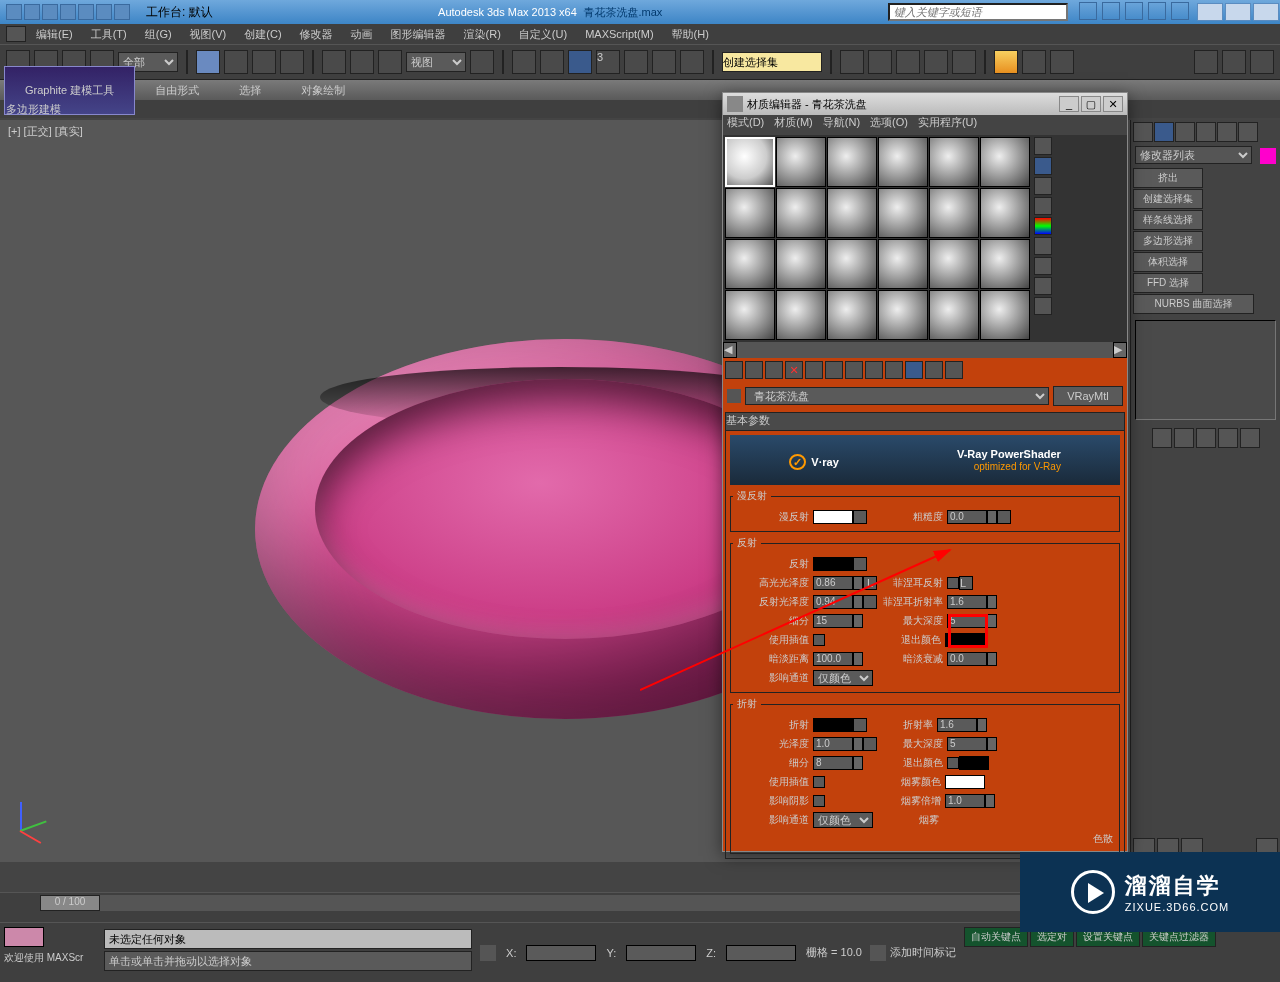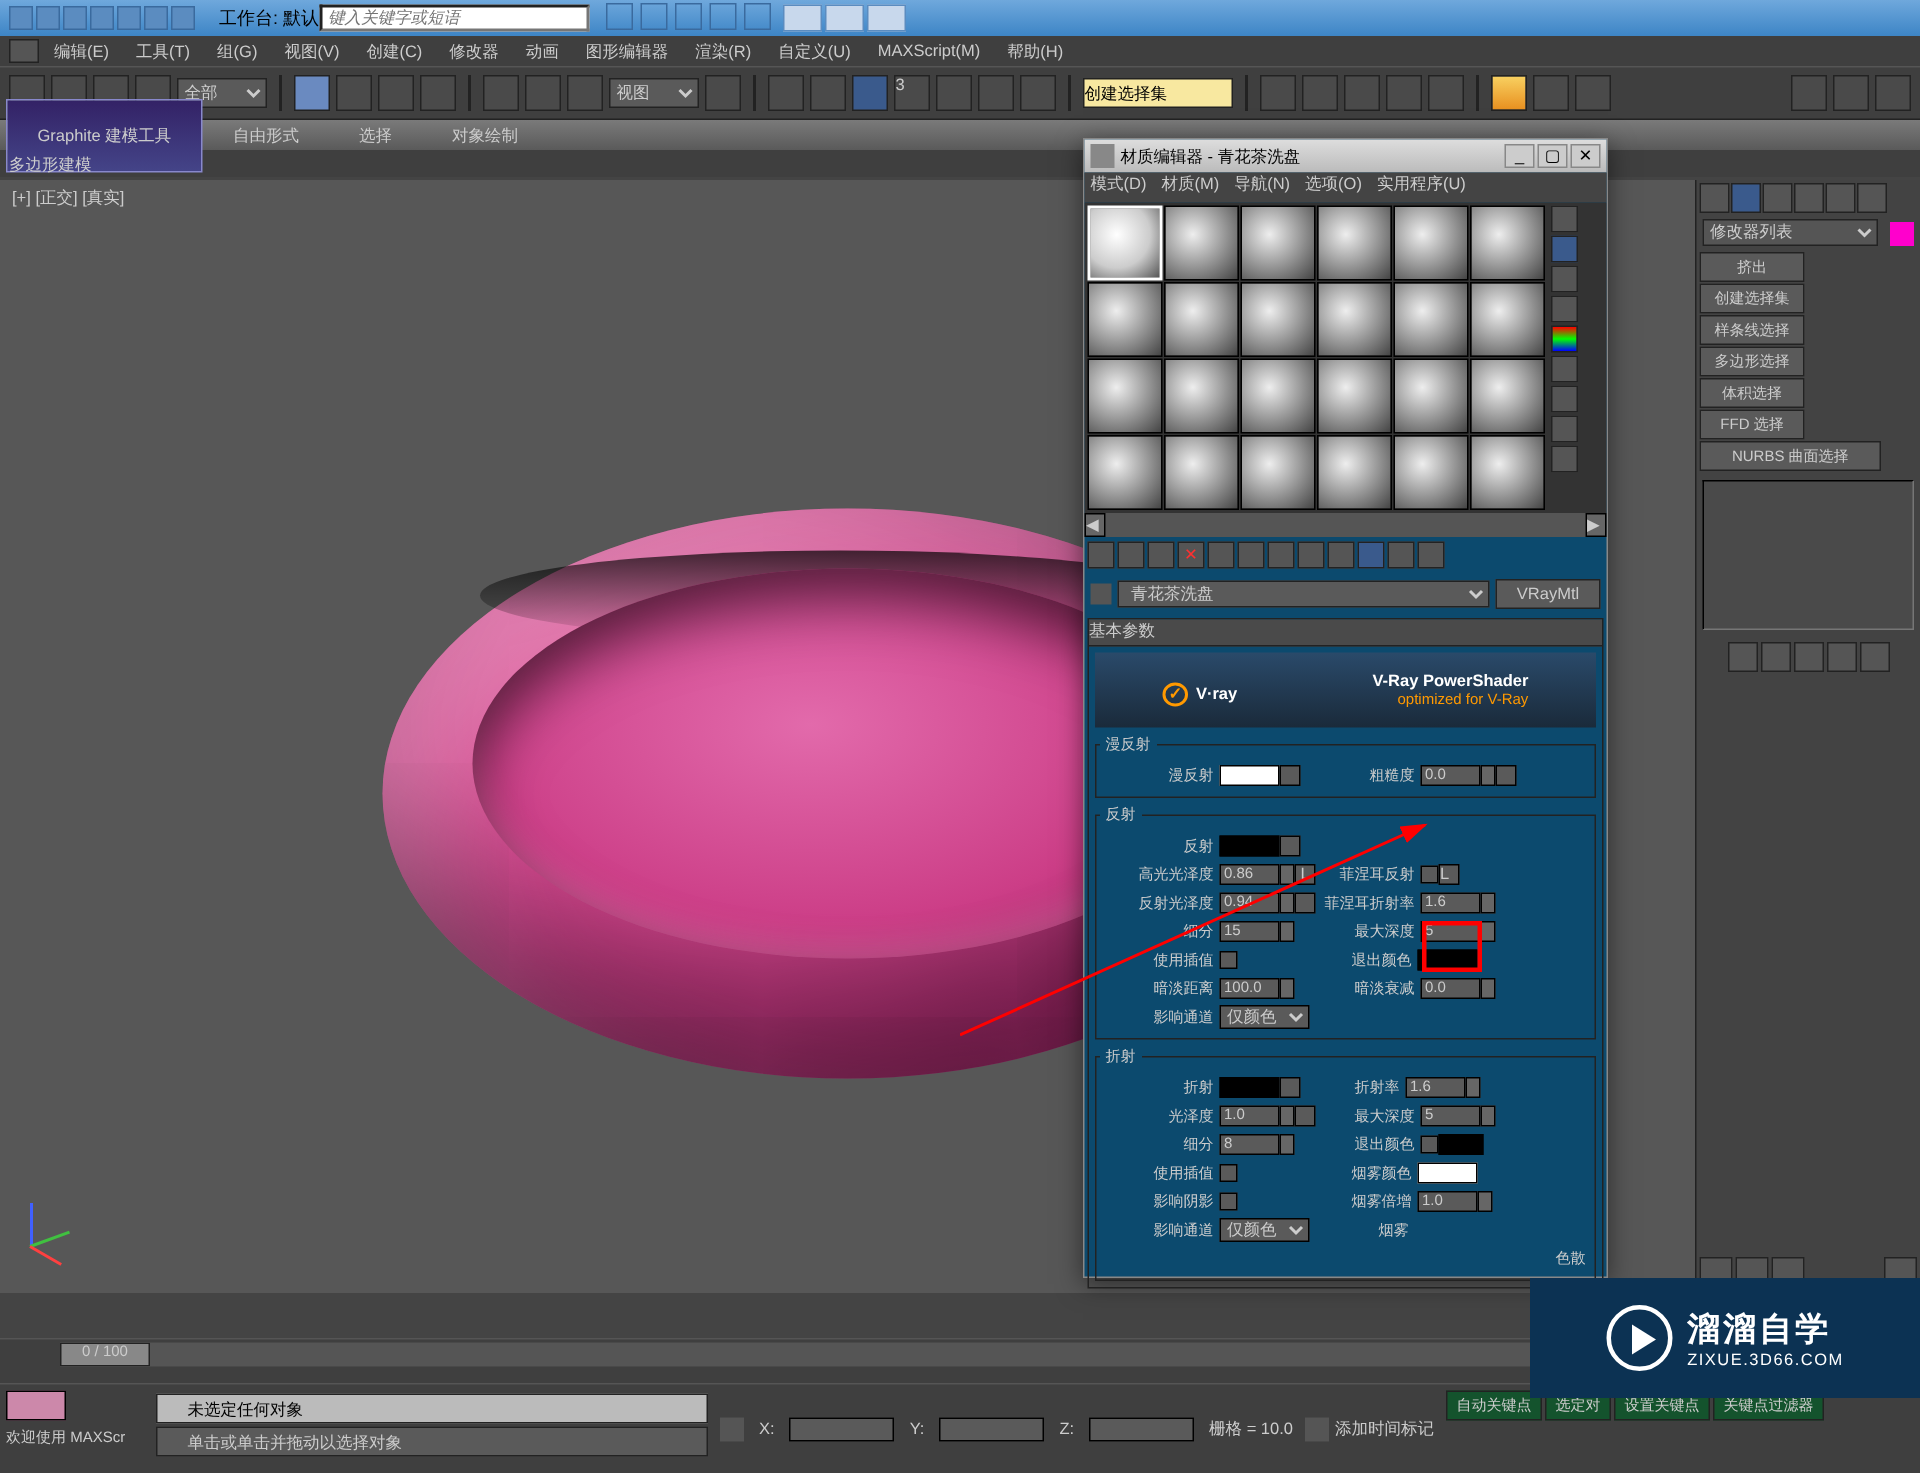--- a/index.html
+++ b/index.html
@@ -35,21 +35,21 @@
 .axis .x { position: absolute; bottom: 0; left: 0; width: 24px; height: 2px; background: #ff4040; transform: rotate(30deg); transform-origin: left; }
 .rightpanel { position: absolute; top: 120px; right: 0; width: 150px; bottom: 120px; background: #434343; border-left: 1px solid #222; }
 .rightpanel .tabs { height: 24px; display: flex; flex-wrap: wrap; gap: 1px; padding: 2px; }
 .rightpanel .tabs span { width: 20px; height: 20px; background: #555; border: 1px solid #222; }
 .rightpanel .swatch { width: 16px; height: 16px; background: #ff00cc; float: right; margin: 4px; }
 .rightpanel .sel { padding: 2px 4px; display: flex; align-items: center; }
 .rightpanel .sel select { flex: 1; height: 18px; background: #555; color: #ccc; border: 1px solid #222; }
 .rightpanel .btngrid { display: flex; flex-wrap: wrap; padding: 2px; gap: 1px; }
 .rightpanel .btngrid button { width: 70px; height: 20px; background: #5a5a5a; border: 1px solid #222; color: #ccc; font-size: 10px; }
 .rightpanel .empty { height: 100px; background: #4a4a4a; border: 1px inset #222; margin: 4px; }
-.medit { position: absolute; top: 92px; left: 722px; width: 350px; height: 760px; background: #0c4a6e; border: 1px solid #888; box-shadow: 0 4px 16px rgba(0,0,0,0.5); z-index: 1000; }
+.medit { position: absolute; top: 92px; left: 722px; width: 406px; height: 760px; background: #c2410c; border: 1px solid #888; box-shadow: 0 4px 16px rgba(0,0,0,0.5); z-index: 1000; }
 .medit .title { height: 22px; background: linear-gradient(#ddd,#bbb); display: flex; align-items: center; padding: 0 4px; color: #000; }
 .medit .title span.t { flex: 1; }
 .medit .title .wb { width: 20px; height: 16px; background: #ccc; border: 1px solid #888; margin-left: 2px; text-align: center; line-height: 14px; }
 .medit .menu { height: 20px; background: #444; display: flex; padding: 0 4px; gap: 10px; }
 .medit .slots { display: flex; background: #333; }
 .medit .grid { display: grid; grid-template-columns: repeat(6, 50px); grid-template-rows: repeat(4, 50px); gap: 1px; padding: 2px; }
 .medit .sphere { background: radial-gradient(circle at 38% 38%, #eee 0%, #999 50%, #444 100%); border: 1px solid #000; }
 .medit .sphere.sel { border: 2px solid #fff; background: radial-gradient(circle at 38% 38%, #fff 0%, #ccc 55%, #555 100%); }
 .medit .side { width: 22px; display: flex; flex-direction: column; gap: 2px; padding: 2px; }
 .medit .side span { width: 18px; height: 18px; background: #555; border: 1px solid #222; }
@@ -77,21 +77,21 @@
 .medit .row .map { width: 14px; height: 14px; background: #5a5a5a; border: 1px solid #000; }
 .medit .row .cb { width: 12px; height: 12px; border: 1px solid #000; background: #5a5a5a; }
 .redbox { position: absolute; border: 3px solid #ff0000; pointer-events: none; z-index: 2000; }
 .arrow { position: absolute; z-index: 2001; pointer-events: none; }
 .timeline { position: absolute; bottom: 60px; left: 0; right: 0; height: 30px; background: #3f3f3f; border-top: 1px solid #555; }
 .timeline .slider { height: 16px; background: #555; margin: 2px 40px; position: relative; }
 .timeline .slider .thumb { position: absolute; left: 0; width: 60px; height: 16px; background: #888; border: 1px solid #222; text-align: center; font-size: 10px; }
 .statusbar { position: absolute; bottom: 0; left: 0; right: 0; height: 60px; background: #3f3f3f; border-top: 1px solid #555; display: flex; }
 .statusbar .left { width: 100px; padding: 4px; }
 .statusbar .prompt { flex: 1; padding: 4px; }
-.statusbar .prompt .line { height: 20px; background: #5a5a5a; border: 1px solid #222; margin: 2px 0; padding: 0 20px; display: flex; align-items: center; color: #000; background: #bbb; }
+.statusbar .prompt .line { height: 20px; background: #5a5a5a; border: 1px solid #222; margin: 2px 0; padding: 0 4px; display: flex; align-items: center; color: #000; background: #bbb; }
 .statusbar .coords { display: flex; gap: 10px; align-items: center; padding: 4px; }
 .statusbar .coords input { width: 70px; height: 16px; background: #5a5a5a; border: 1px solid #000; color: #ccc; font-size: 10px; }
 .statusbar .anim { display: flex; gap: 2px; padding: 4px; flex-wrap: wrap; width: 320px; }
 .statusbar .anim button { height: 20px; background: #14532d; border: 1px solid #222; color: #ccc; font-size: 10px; padding: 0 6px; }
 .watermark { position: absolute; bottom: 50px; right: 0; width: 260px; height: 80px; background: #0c3253; display: flex; align-items: center; justify-content: center; gap: 10px; z-index: 3000; }
 .watermark .play { width: 44px; height: 44px; border: 3px solid #fff; border-radius: 50%; position: relative; }
 .watermark .play::after { content: ""; position: absolute; left: 14px; top: 10px; border-left: 16px solid #fff; border-top: 10px solid transparent; border-bottom: 10px solid transparent; }
 .watermark .txt { color: #fff; }
 .watermark .txt .big { font-size: 22px; font-weight: bold; letter-spacing: 2px; }
 .watermark .txt .small { font-size: 11px; letter-spacing: 1px; }
@@ -104,20 +104,23 @@
   <div class="qat">
     <span></span>
     <span></span>
     <span></span>
     <span></span>
     <span></span>
     <span></span>
     <span></span>
   </div>
   <div class="ws">工作台: 默认</div>
+  <div class="center">
+    <span>Autodesk 3ds Max  2013 x64</span>&nbsp;&nbsp;<span class="file">青花茶洗盘.max</span>
+  </div>
   <input class="search" placeholder="键入关键字或短语" style="">
   <div class="right-icons">
     <span></span>
     <span></span>
     <span></span>
     <span></span>
     <span></span>
   </div>
   <div class="winbtns">
     <div></div>

